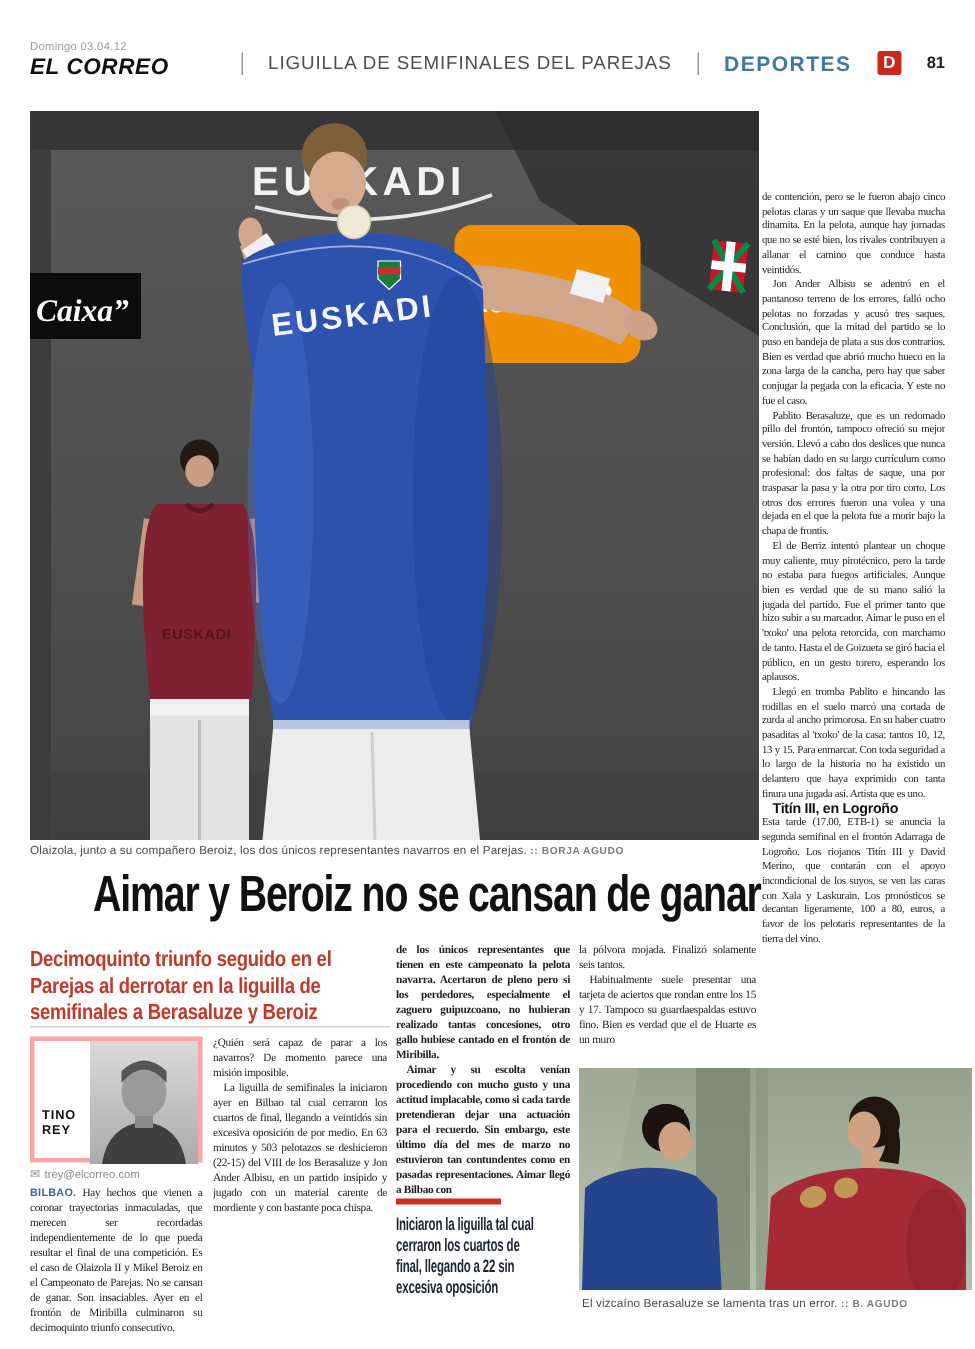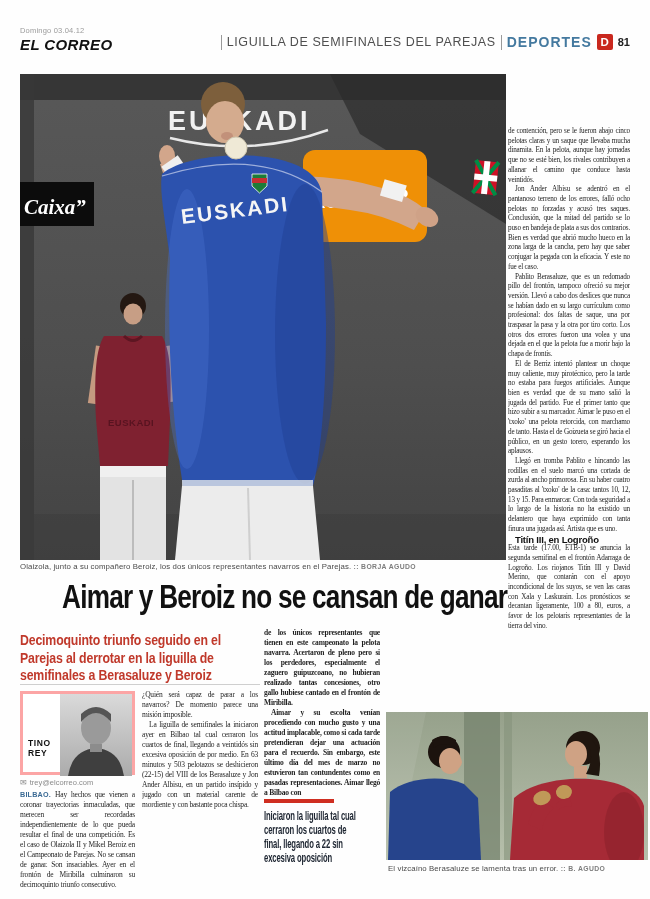--- a/index.html
+++ b/index.html
@@ -2,21 +2,21 @@
 <html><head>
 <meta charset="utf-8">
 <style>
   html,body{margin:0;padding:0;background:#ffffff;}
   #page{position:relative;width:650px;height:899px;background:#fefefe;overflow:hidden;
         font-family:"Liberation Sans",sans-serif;color:#1a1a1a;}
   
   .mast-left{position:absolute;left:20px;top:27px;line-height:1.1;}
   .mast-date{font-size:7.5px;color:#9a9a9a;letter-spacing:.2px;}
   .mast-paper{font-size:15px;font-weight:bold;color:#111;letter-spacing:.4px;margin-top:2px;font-style:italic;}
-  .mast-right{position:absolute;top:34px;right:20px;display:flex;align-items:center;gap:5px;}
+  .mast-right{position:absolute;top:34px;right:20px;display:flex;align-items:center;gap:17px;}
   .vbar{width:1px;height:15px;background:#9a9a9a;}
   .kicker{font-size:12.5px;color:#4f4f4f;letter-spacing:.6px;white-space:nowrap;}
   .section{font-size:14px;font-weight:bold;color:#44799f;letter-spacing:1px;}
   .dbox{width:16px;height:16px;background:#c9281e;border-radius:2px;color:#fff;font-weight:bold;
         font-size:11.5px;display:flex;align-items:center;justify-content:center;}
   .pagenum{font-size:11px;font-weight:bold;color:#222;}
   
   .photo{position:absolute;display:block;}
   .caption{position:absolute;font-size:7.8px;color:#4a4a4a;letter-spacing:.1px;white-space:nowrap;}
   .credit{font-size:6.8px;font-weight:bold;color:#7d7d7d;letter-spacing:.4px;}
@@ -187,20 +187,24 @@
       <span>Hay hechos que vienen a coronar trayectorias inmaculadas, que merecen ser recordadas independientemente de lo que pueda resultar el final de una competición. Es el caso de Olaizola II y Mikel Beroiz en el Campeonato de Parejas. No se cansan de ganar. Son insaciables. Ayer en el frontón de Miribilla culminaron su decimoquinto triunfo consecutivo.</span></p>
   </div>
   <div class="bodycol" style="left:142px;top:690px;width:116px;height:209px;">
     <p class="ni">¿Quién será capaz de parar a los navarros? De momento parece una misión imposible.</p>
     <p>La liguilla de semifinales la iniciaron ayer en Bilbao tal cual cerraron los cuartos de final, llegando a veintidós sin excesiva oposición de por medio. En 63 minutos y 503 pelotazos se deshicieron (22-15) del VIII de los Berasaluze y Jon Ander Albisu, en un partido insípido y jugado con un material carente de mordiente y con bastante poca chispa.</p>
   </div>
   <div class="bodycol" style="left:264px;top:628px;width:116px;height:168px;font-weight:bold;">
     <p class="ni">de los únicos representantes que tienen en este campeonato la pelota navarra. Acertaron de pleno pero si los perdedores, especialmente el zaguero guipuzcoano, no hubieran realizado tantas concesiones, otro gallo hubiese cantado en el frontón de Miribilla.</p>
     <p>Aimar y su escolta venían procediendo con mucho gusto y una actitud implacable, como si cada tarde pretendieran dejar una actuación para el recuerdo. Sin embargo, este último día del mes de marzo no estuvieron tan contundentes como en pasadas representaciones. Aimar llegó a Bilbao con</p>
   </div>
+  <div class="bodycol" style="left:386px;top:628px;width:118px;height:80px;">
+    <p class="ni">la pólvora mojada. Finalizó solamente seis tantos.</p>
+    <p>Habitualmente suele presentar una tarjeta de aciertos que rondan entre los 15 y 17. Tampoco su guardaespaldas estuvo fino. Bien es verdad que el de Huarte es un muro</p>
+  </div>
   <div class="bodycol col5" style="left:508px;top:127px;width:122px;height:580px;">
     <p class="ni">de contención, pero se le fueron abajo cinco pelotas claras y un saque que llevaba mucha dinamita. En la pelota, aunque hay jornadas que no se esté bien, los rivales contribuyen a allanar el camino que conduce hasta veintidós.</p>
     <p>Jon Ander Albisu se adentró en el pantanoso terreno de los errores, falló ocho pelotas no forzadas y acusó tres saques. Conclusión, que la mitad del partido se lo puso en bandeja de plata a sus dos contrarios. Bien es verdad que abrió mucho hueco en la zona larga de la cancha, pero hay que saber conjugar la pegada con la eficacia. Y este no fue el caso.</p>
     <p>Pablito Berasaluze, que es un redomado pillo del frontón, tampoco ofreció su mejor versión. Llevó a cabo dos deslices que nunca se habían dado en su largo currículum como profesional: dos faltas de saque, una por traspasar la pasa y la otra por tiro corto. Los otros dos errores fueron una volea y una dejada en el que la pelota fue a morir bajo la chapa de frontis.</p>
     <p>El de Berriz intentó plantear un choque muy caliente, muy pirotécnico, pero la tarde no estaba para fuegos artificiales. Aunque bien es verdad que de su mano salió la jugada del partido. Fue el primer tanto que hizo subir a su marcador. Aimar le puso en el 'txoko' una pelota retorcida, con marchamo de tanto. Hasta el de Goizueta se giró hacia el público, en un gesto torero, esperando los aplausos.</p>
     <p>Llegó en tromba Pablito e hincando las rodillas en el suelo marcó una cortada de zurda al ancho primorosa. En su haber cuatro pasaditas al 'txoko' de la casa: tantos 10, 12, 13 y 15. Para enmarcar. Con toda seguridad a lo largo de la historia no ha existido un delantero que haya exprimido con tanta finura una jugada así. Artista que es uno.</p>
     <p class="sub2">Titín III, en Logroño</p>
     <p class="ni">Esta tarde (17.00, ETB-1) se anuncia la segunda semifinal en el frontón Adarraga de Logroño. Los riojanos Titín III y David Merino, que contarán con el apoyo incondicional de los suyos, se ven las caras con Xala y Laskurain. Los pronósticos se decantan ligeramente, 100 a 80, euros, a favor de los pelotaris representantes de la tierra del vino.</p>
   </div>
 

